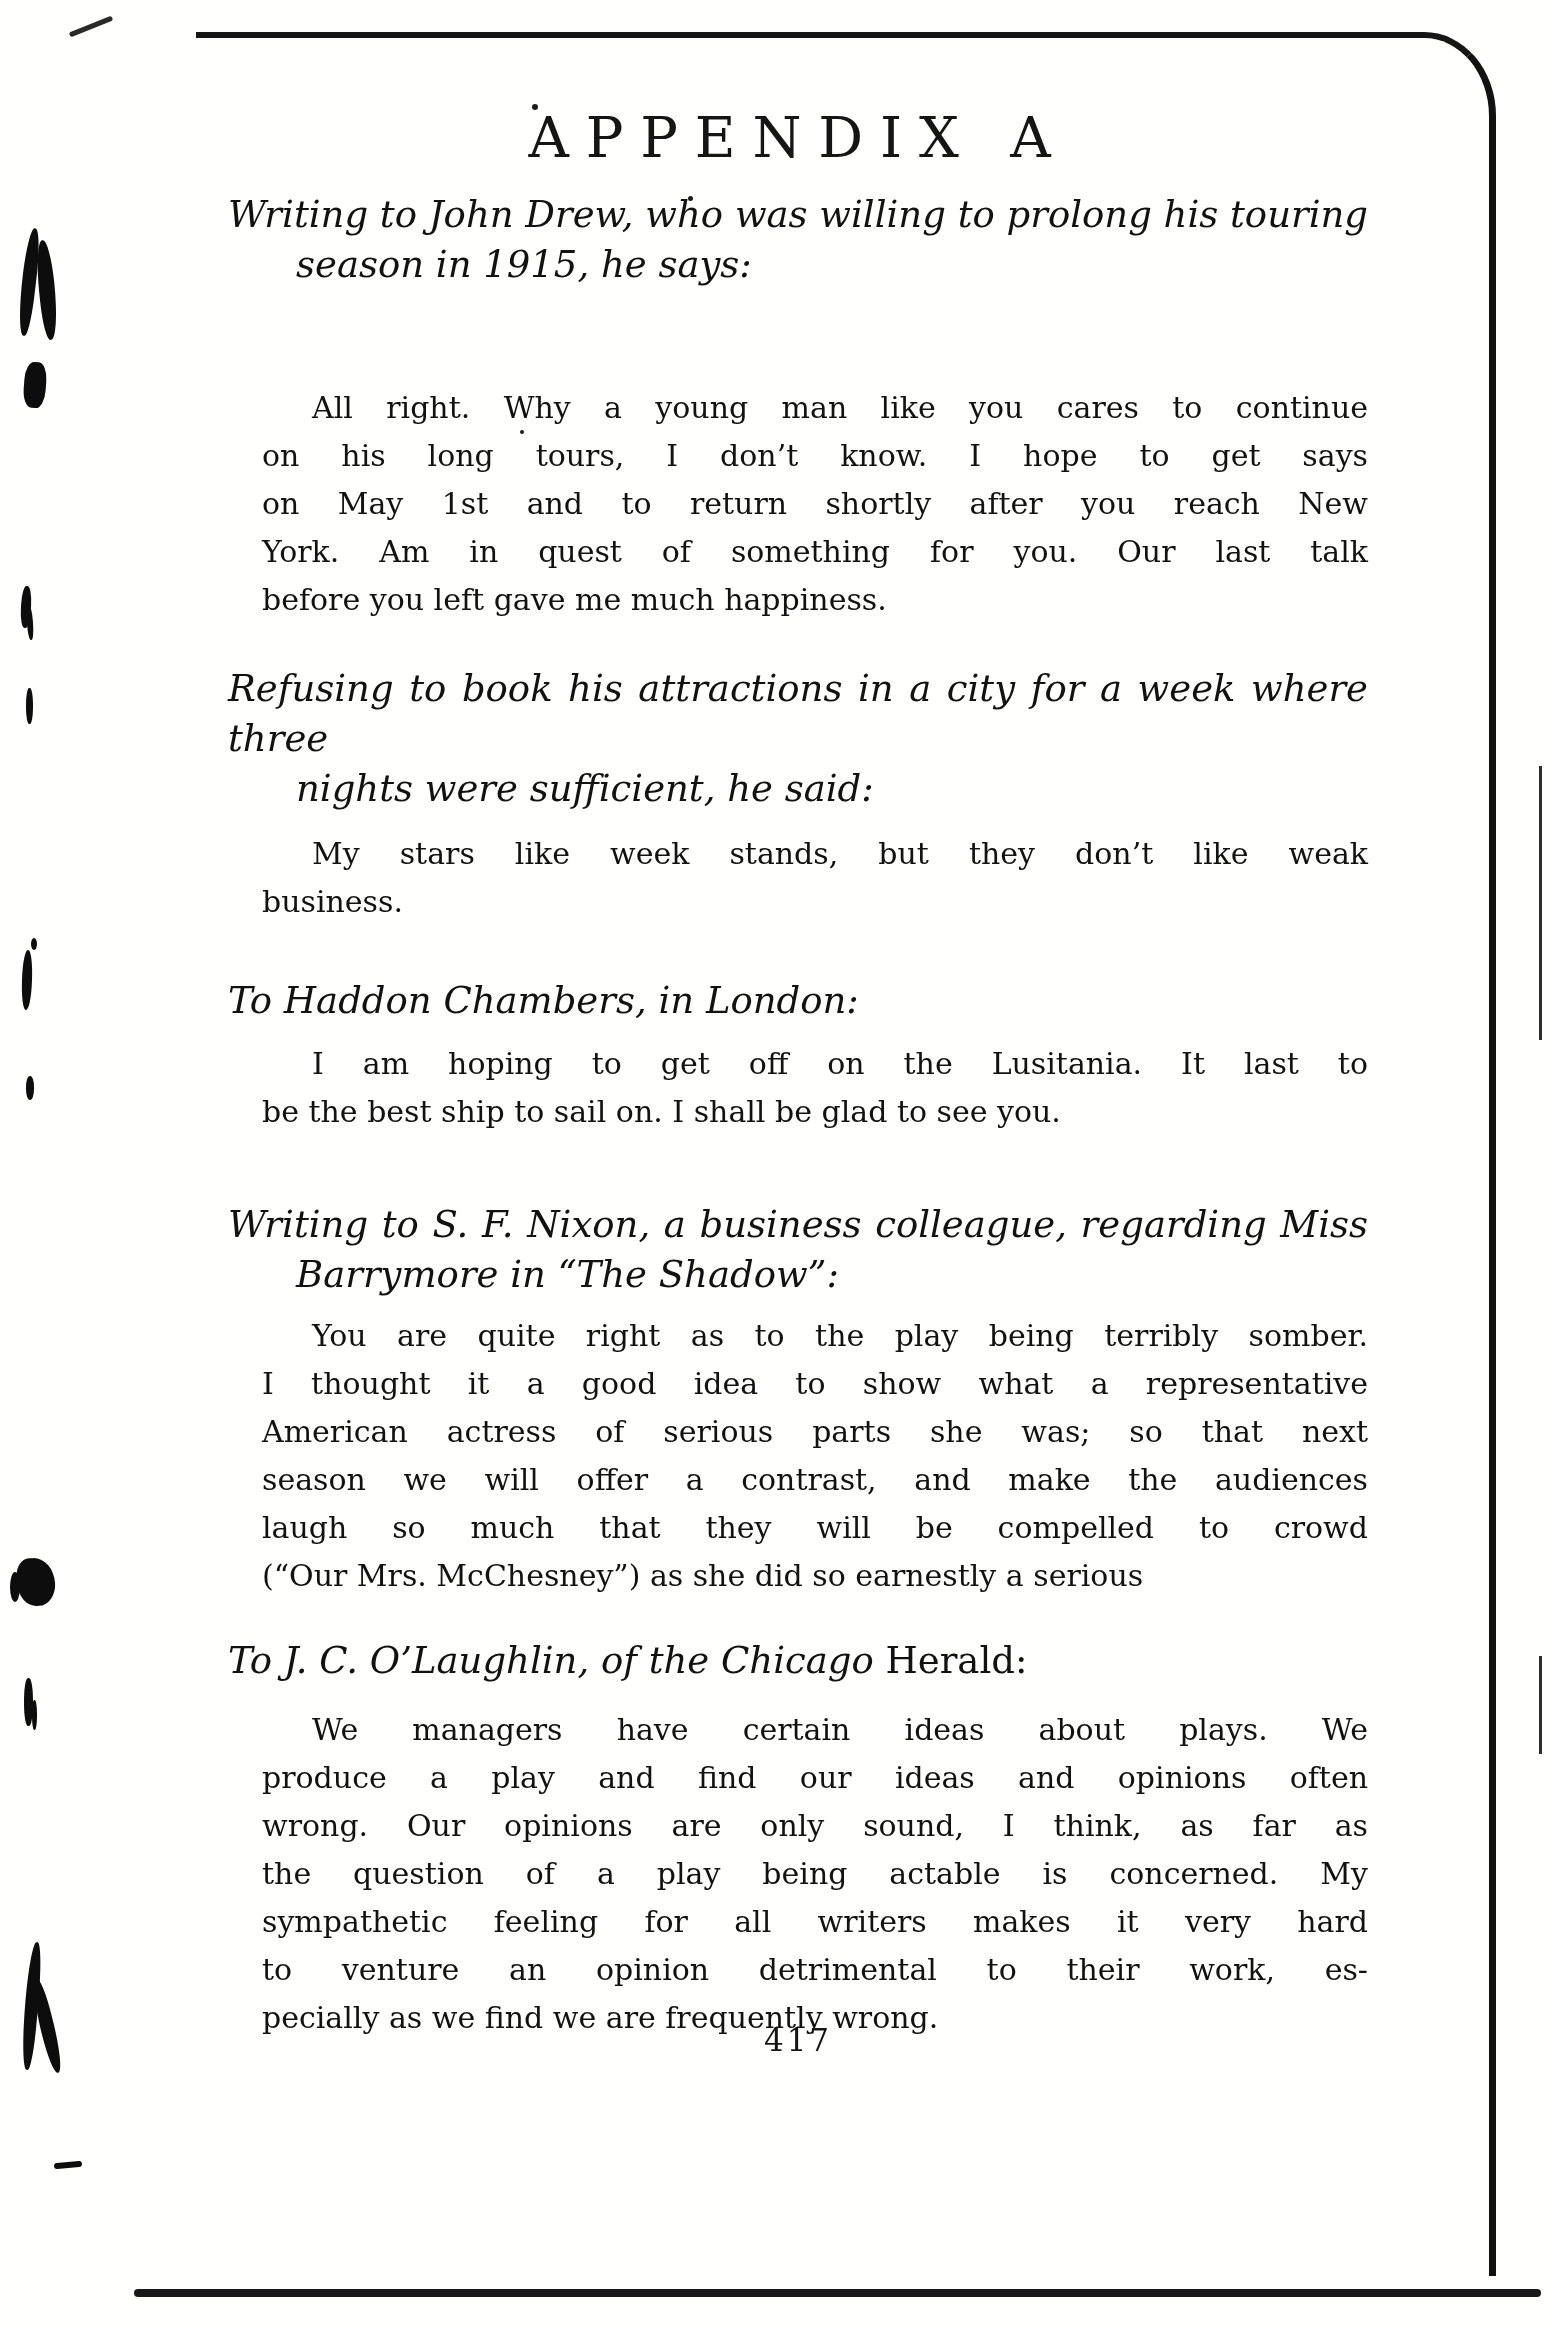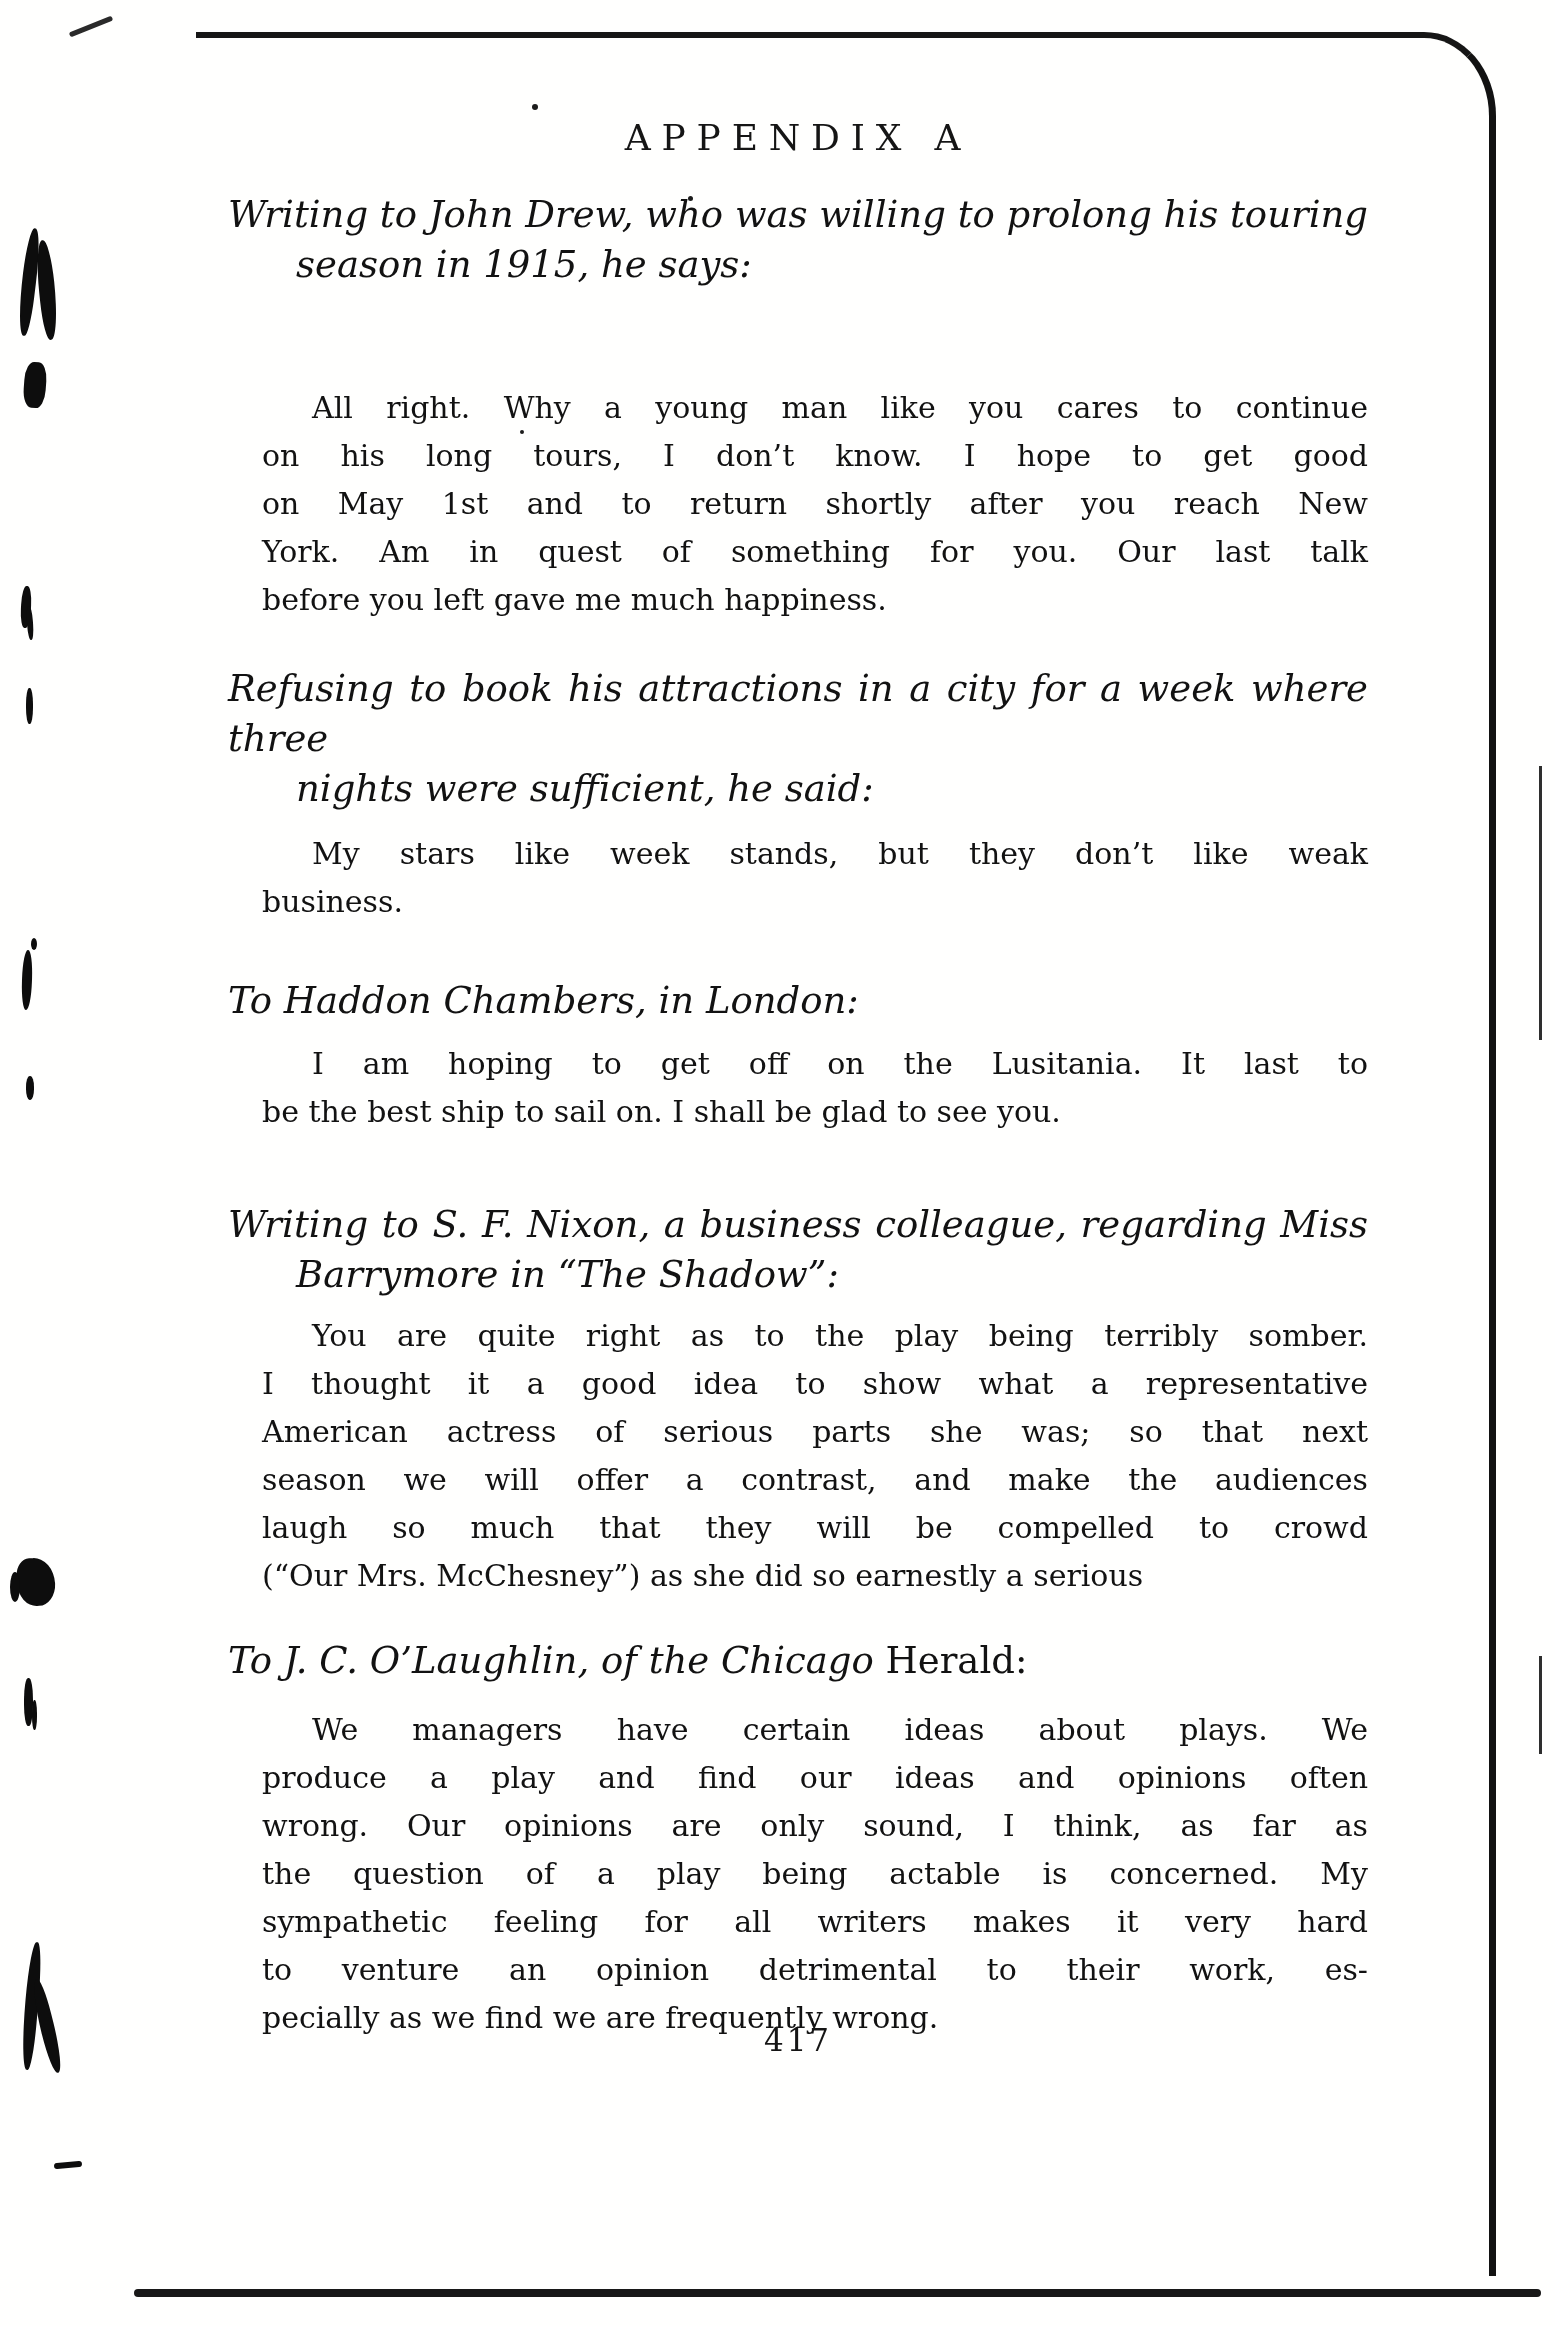--- a/index.html
+++ b/index.html
@@ -54,21 +54,21 @@
   .b10 { left: 54px; top: 2162px; width: 28px; height: 6px; border-radius: 3px; transform: rotate(-5deg); }
   .dot { position: absolute; background: #1c1c1c; border-radius: 50%; }
   .d1 { left: 532px; top: 104px; width: 6px; height: 6px; }
   .d2 { left: 688px; top: 196px; width: 5px; height: 5px; }
   .d3 { left: 520px; top: 430px; width: 4px; height: 4px; }
 
   
   .column { position: absolute; left: 228px; top: 0; width: 1140px; }
   .title {
     margin: 108px 0 0 0;
-    font-size: 36px; font-weight: 400;
+    font-size: 56px; font-weight: 400;
     text-align: center; letter-spacing: 0.30em;
     line-height: 60px; color: #151515;
   }
   .heading { font-style: italic; font-size: 37px; line-height: 50px; }
   .para { font-size: 30px; line-height: 48px; margin-left: 34px; }
   .tline { text-align: justify; text-align-last: justify; }
   .para .tline:first-child { text-indent: 50px; }
   .para .tline:last-child, .heading .tline:last-child { text-align-last: left; }
   .heading .tline:nth-child(n+2) { text-indent: 68px; }
   .em { }
@@ -122,21 +122,21 @@
   <div class="column">
     <h1 class="title">APPENDIX A</h1>
 
     <section>
       <div class="heading s1h">
           <div class="tline"><span>Writing to John Drew, who was willing to prolong his touring</span></div>
           <div class="tline"><span>season in 1915, he says:</span></div>
         </div>
       <div class="para s1p">
           <div class="tline"><span>All right. Why a young man like you cares to continue</span></div>
-          <div class="tline"><span>on his long tours, I don’t know. I hope to get good</span></div>
+          <div class="tline"><span>on his long tours, I don’t know. I hope to get says</span></div>
           <div class="tline"><span>on May 1st and to return shortly after you reach New</span></div>
           <div class="tline"><span>York. Am in quest of something for you. Our last talk</span></div>
           <div class="tline"><span>before you left gave me much happiness.</span></div>
         </div>
     </section>
 
     <section>
       <div class="heading s2h">
           <div class="tline"><span>Refusing to book his attractions in a city for a week where three</span></div>
           <div class="tline"><span>nights were sufficient, he said:</span></div>

